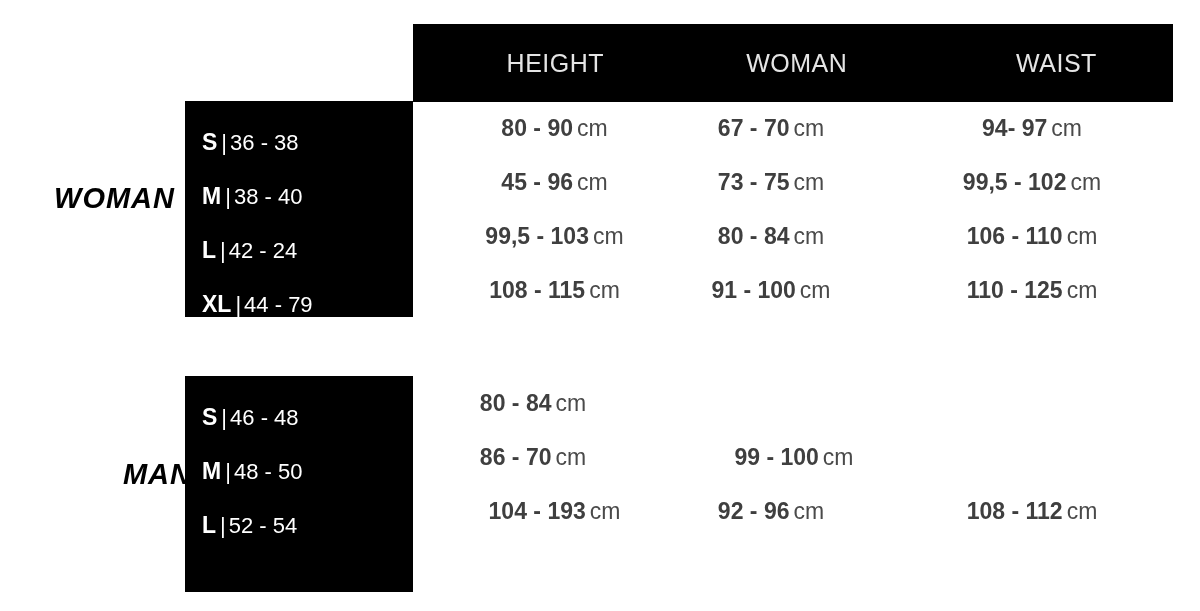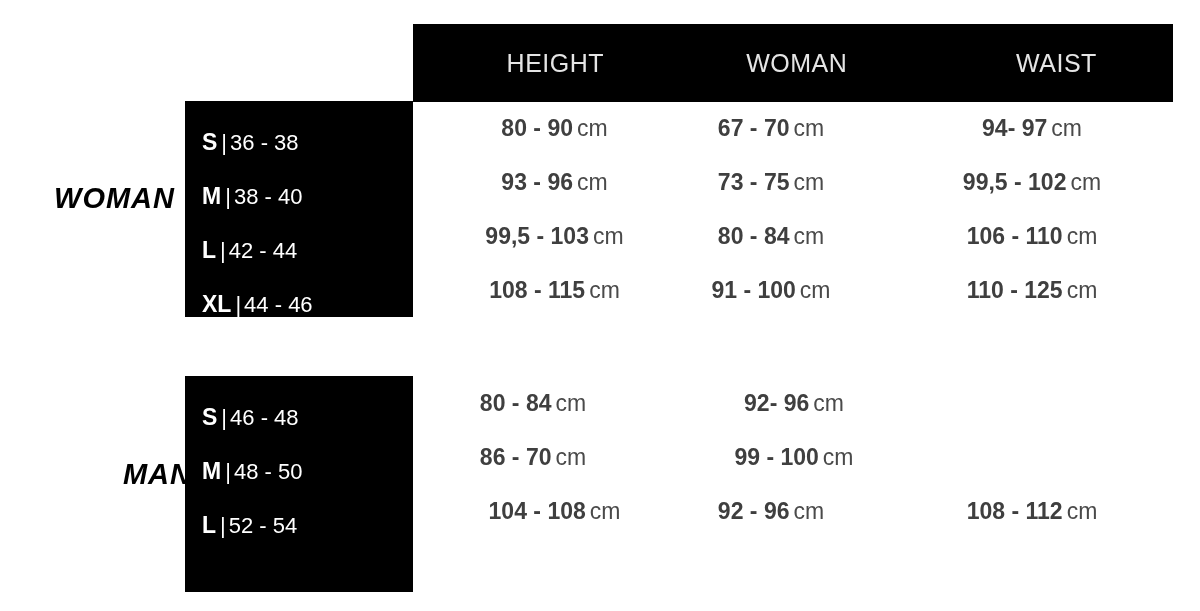--- a/index.html
+++ b/index.html
@@ -173,48 +173,48 @@
       <div class="meas-cell mc-w">
         <span class="val">94- 97</span><span class="unit">cm</span>
       </div>
     </div>
 
     <div class="row">
       <div class="size-cell">
         <span class="sz">M</span><span class="sep">|</span><span class="rng">38 - 40</span>
       </div>
       <div class="meas-cell mc-h">
-        <span class="val">93 - 96</span><span class="unit">cm</span>
+        <span class="val">45 - 96</span><span class="unit">cm</span>
       </div>
       <div class="meas-cell mc-b">
         <span class="val">73 - 75</span><span class="unit">cm</span>
       </div>
       <div class="meas-cell mc-w">
         <span class="val">99,5 - 102</span><span class="unit">cm</span>
       </div>
     </div>
 
     <div class="row">
       <div class="size-cell">
-        <span class="sz">L</span><span class="sep">|</span><span class="rng">42 - 44</span>
+        <span class="sz">L</span><span class="sep">|</span><span class="rng">42 - 24</span>
       </div>
       <div class="meas-cell mc-h">
         <span class="val">99,5 - 103</span><span class="unit">cm</span>
       </div>
       <div class="meas-cell mc-b">
         <span class="val">80 - 84</span><span class="unit">cm</span>
       </div>
       <div class="meas-cell mc-w">
         <span class="val">106 - 110</span><span class="unit">cm</span>
       </div>
     </div>
 
     <div class="row">
       <div class="size-cell">
-        <span class="sz">XL</span><span class="sep">|</span><span class="rng">44 - 46</span>
+        <span class="sz">XL</span><span class="sep">|</span><span class="rng">44 - 79</span>
       </div>
       <div class="meas-cell mc-h">
         <span class="val">108 - 115</span><span class="unit">cm</span>
       </div>
       <div class="meas-cell mc-b">
         <span class="val">91 - 100</span><span class="unit">cm</span>
       </div>
       <div class="meas-cell mc-w">
         <span class="val">110 - 125</span><span class="unit">cm</span>
       </div>
@@ -227,43 +227,40 @@
 
   <div class="rows rows-man">
 
     <div class="row">
       <div class="size-cell">
         <span class="sz">S</span><span class="sep">|</span><span class="rng">46 - 48</span>
       </div>
       <div class="meas-cell mc-b">
         <span class="val">80 - 84</span><span class="unit">cm</span>
       </div>
-      <div class="meas-cell mc-w">
-        <span class="val">92- 96</span><span class="unit">cm</span>
-      </div>
     </div>
 
     <div class="row">
       <div class="size-cell">
         <span class="sz">M</span><span class="sep">|</span><span class="rng">48 - 50</span>
       </div>
       <div class="meas-cell mc-b">
         <span class="val">86 - 70</span><span class="unit">cm</span>
       </div>
       <div class="meas-cell mc-w">
         <span class="val">99 - 100</span><span class="unit">cm</span>
       </div>
     </div>
 
     <div class="row">
       <div class="size-cell">
         <span class="sz">L</span><span class="sep">|</span><span class="rng">52 - 54</span>
       </div>
       <div class="meas-cell mc-h">
-        <span class="val">104 - 108</span><span class="unit">cm</span>
+        <span class="val">104 - 193</span><span class="unit">cm</span>
       </div>
       <div class="meas-cell mc-b">
         <span class="val">92 - 96</span><span class="unit">cm</span>
       </div>
       <div class="meas-cell mc-w">
         <span class="val">108 - 112</span><span class="unit">cm</span>
       </div>
     </div>
 
 

